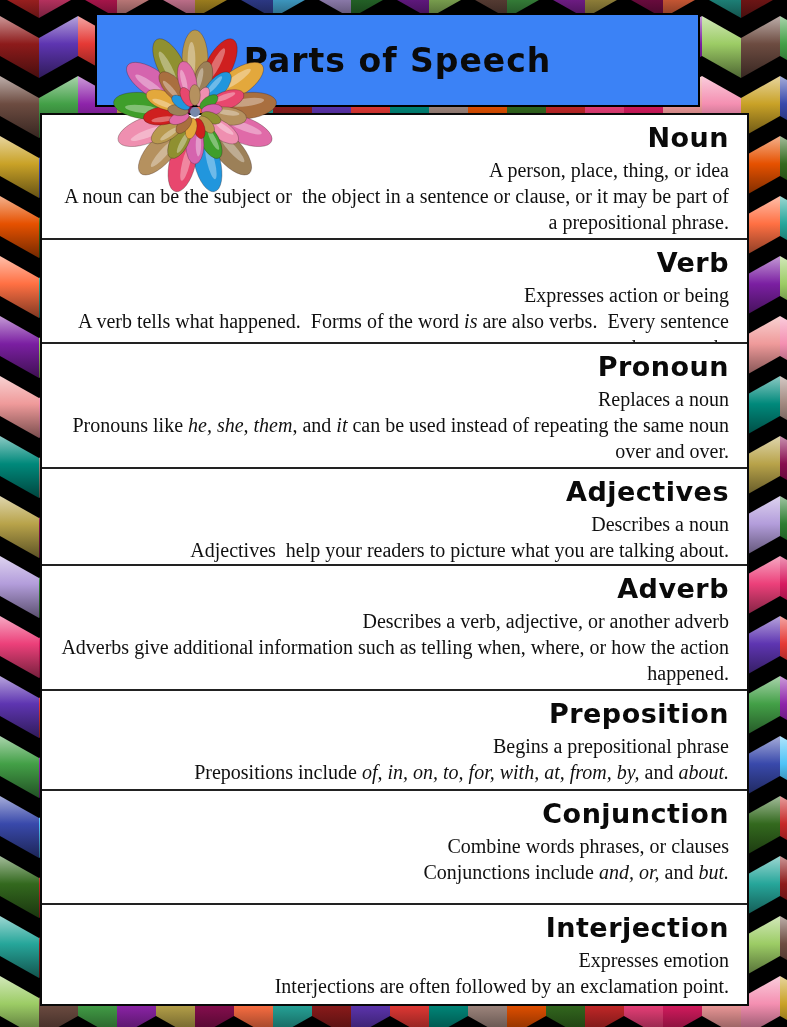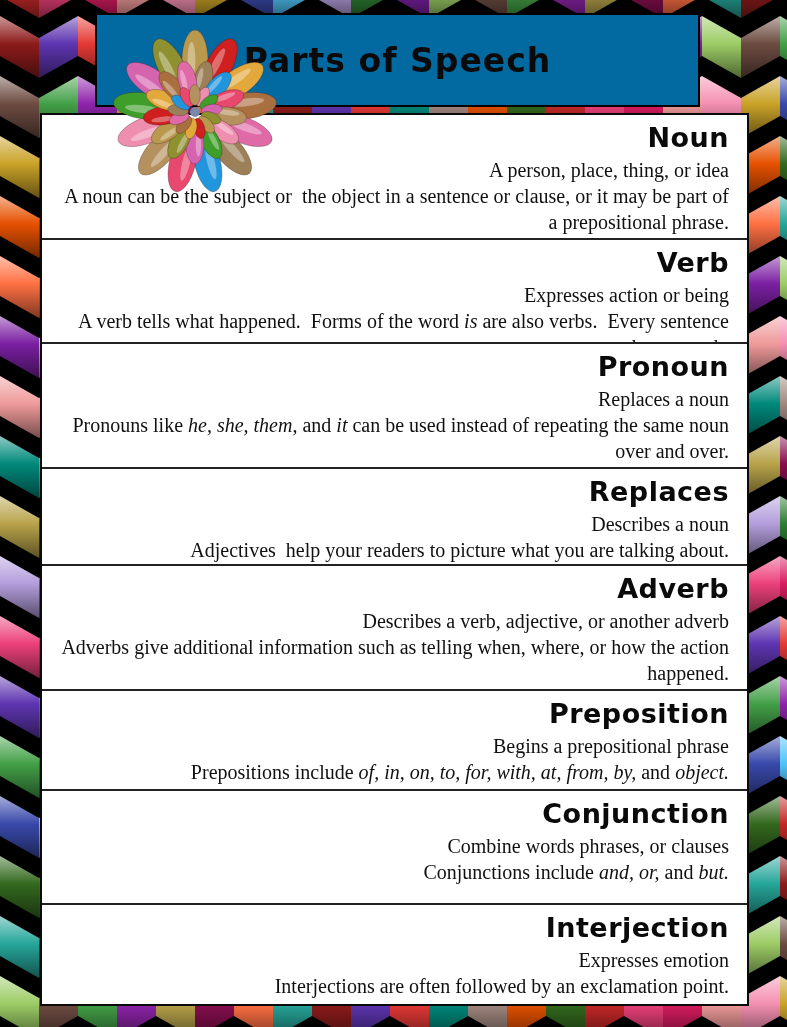--- a/index.html
+++ b/index.html
@@ -3,21 +3,21 @@
 <meta charset="utf-8">
 <style>
   html,body{margin:0;padding:0;}
   body{
     width:787px;height:1027px;overflow:hidden;position:relative;
     background:#000;font-family:"Liberation Sans",sans-serif;
   }
   .bg{position:absolute;left:0;top:0;z-index:0;}
   .title-card{
     position:absolute;left:95px;top:13px;width:605px;height:94px;
-    background:#0369a1;border:2px solid #000;box-sizing:border-box;z-index:2;
+    background:#3b82f6;border:2px solid #000;box-sizing:border-box;z-index:2;
     display:flex;align-items:center;justify-content:center;
   }
   .title-card h1{
     margin:0;font-family:"DejaVu Sans",sans-serif;font-weight:bold;
     font-size:33px;letter-spacing:1px;color:#0a0a0a;
   }
   .content-card{
     position:absolute;left:40px;top:113px;width:709px;height:893px;
     background:#fff;border:2px solid #0a0a0a;box-sizing:border-box;z-index:1;
     display:flex;flex-direction:column;
@@ -594,35 +594,35 @@
     <p class="desc"><span>A verb tells what happened.  Forms of the word </span><i>is</i><span> are also verbs.  Every sentence must have a verb.</span></p>
   </section>
 
   <section class="pos-section" style="height: 125px;">
     <h2>Pronoun</h2>
     <p>Replaces a noun</p>
     <p class="desc"><span>Pronouns like </span><i>he, she, them</i><span>, and </span><i>it</i><span> can be used instead of repeating the same noun over and over.</span></p>
   </section>
 
   <section class="pos-section" style="height: 97px;">
-    <h2>Replaces</h2>
+    <h2>Adjectives</h2>
     <p>Describes a noun</p>
     <p class="desc"><span>Adjectives  help your readers to picture what you are talking about.</span></p>
   </section>
 
   <section class="pos-section" style="height: 125px;">
     <h2>Adverb</h2>
     <p>Describes a verb, adjective, or another adverb</p>
     <p class="desc"><span>Adverbs give additional information such as telling when, where, or how the action happened.</span></p>
   </section>
 
   <section class="pos-section" style="height: 100px;">
     <h2>Preposition</h2>
     <p>Begins a prepositional phrase</p>
-    <p class="desc"><span>Prepositions include </span><i>of, in, on, to, for, with, at, from, by,</i><span> and </span><i>object.</i></p>
+    <p class="desc"><span>Prepositions include </span><i>of, in, on, to, for, with, at, from, by,</i><span> and </span><i>about.</i></p>
   </section>
 
   <section class="pos-section" style="height: 114px;">
     <h2>Conjunction</h2>
     <p>Combine words phrases, or clauses</p>
     <p class="desc"><span>Conjunctions include </span><i>and, or,</i><span> and </span><i>but.</i></p>
   </section>
 
   <section class="pos-section" style="flex: 1 1 0%; margin-left: 40px;">
     <h2>Interjection</h2>

